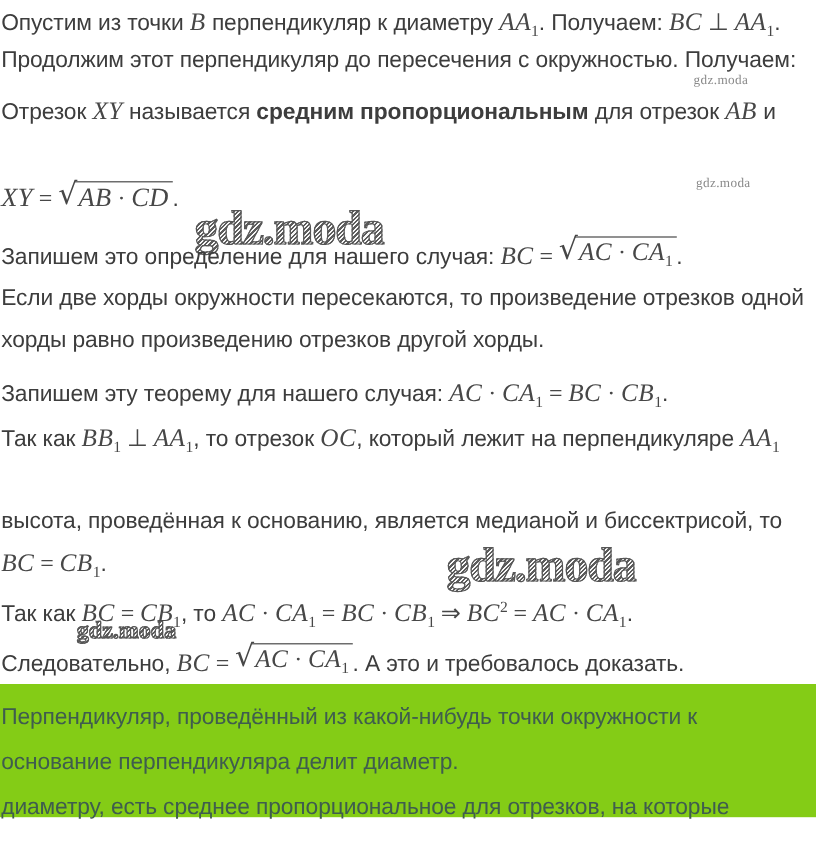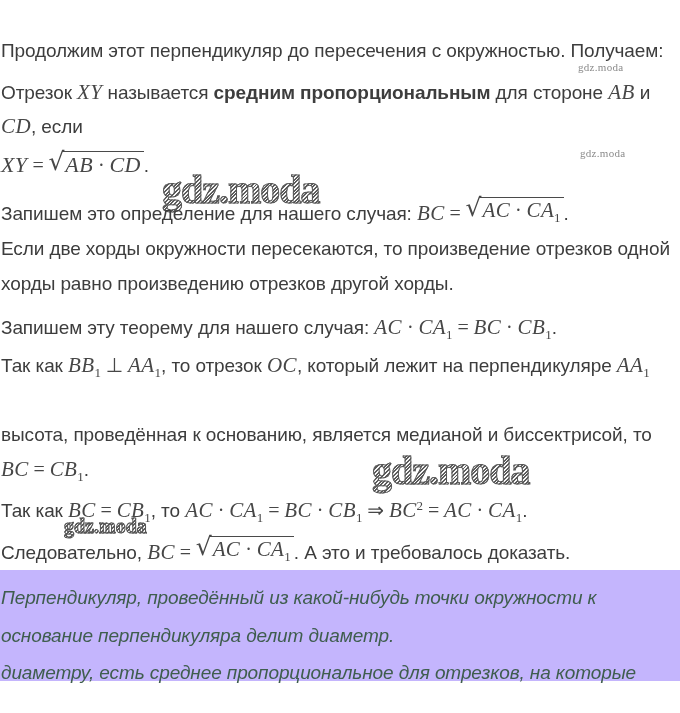--- a/index.html
+++ b/index.html
@@ -108,42 +108,42 @@
 <body>
 
 <div class="page" style="color: rgb(61, 61, 61);">
 
   <div class="wm wm-small wm1">gdz.moda</div>
   <div class="wm wm-small wm2">gdz.moda</div>
   <div class="wm wm-hatch wm-big wm3">gdz.moda</div>
   <div class="wm wm-hatch wm-big wm4">gdz.moda</div>
   <div class="wm wm-hatch wm-med wm5">gdz.moda</div>
 
+  <div class="line" style="top:6px"><span class="t">Опустим из точки </span><span class="m">B</span><span class="t"> перпендикуляр к диаметру </span><span class="m">AA</span><sub class="msub">1</sub><span class="t">. Получаем: </span><span class="m">BC</span><span class="op"> ⊥ </span><span class="m">AA</span><sub class="msub">1</sub><span class="t">.</span></div>
   <div class="line" style="top:40px"><span class="t">Продолжим этот перпендикуляр до пересечения с окружностью. Получаем:</span></div>
-  <div class="line" style="top:80px"><span class="t">Отрезок </span><span class="m">XY</span><span class="t"> называется </span><span class="b">средним пропорциональным</span><span class="t"> для стороне </span><span class="m">AB</span><span class="t"> и</span></div>
-  <div class="line" style="top:114px"><span class="m">CD</span><span class="t">, если</span></div>
+  <div class="line" style="top:80px"><span class="t">Отрезок </span><span class="m">XY</span><span class="t"> называется </span><span class="b">средним пропорциональным</span><span class="t"> для отрезок </span><span class="m">AB</span><span class="t"> и</span></div>
   <div class="line formula" style="top:151px"><span class="m">XY</span><span class="op"> = </span><span class="sqrt">
         <span class="rad">√</span>
         <span class="expr"><span class="m">AB</span><span class="op"> · </span><span class="m">CD</span></span>
       </span><span class="t">.</span></div>
   <div class="line" style="top:197px"><span class="t">Запишем это определение для нашего случая: </span><span class="m">BC</span><span class="op"> = </span><span class="sqrt">
         <span class="rad">√</span>
         <span class="expr"><span class="m">AC</span><span class="op"> · </span><span class="m">CA</span><sub class="msub">1</sub></span>
       </span><span class="t">.</span></div>
   <div class="line" style="top:238px"><span class="t">Если две хорды окружности пересекаются, то произведение отрезков одной</span></div>
   <div class="line" style="top:273px"><span class="t">хорды равно произведению отрезков другой хорды.</span></div>
   <div class="line" style="top:315px"><span class="t">Запишем эту теорему для нашего случая: </span><span class="m">AC</span><span class="op"> · </span><span class="m">CA</span><sub class="msub">1</sub><span class="op"> = </span><span class="m">BC</span><span class="op"> · </span><span class="m">CB</span><sub class="msub">1</sub><span class="t">.</span></div>
   <div class="line" style="top:353px"><span class="t">Так как </span><span class="m">BB</span><sub class="msub">1</sub><span class="op"> ⊥ </span><span class="m">AA</span><sub class="msub">1</sub><span class="t">, то отрезок </span><span class="m">OC</span><span class="t">, который лежит на перпендикуляре </span><span class="m">AA</span><sub class="msub">1</sub></div>
   <div class="line" style="top:424px"><span class="t">высота, проведённая к основанию, является медианой и биссектрисой, то</span></div>
   <div class="line" style="top:457px"><span class="m">BC</span><span class="op"> = </span><span class="m">CB</span><sub class="msub">1</sub><span class="t">.</span></div>
   <div class="line" style="top:498px"><span class="t">Так как </span><span class="m">BC</span><span class="op"> = </span><span class="m">CB</span><sub class="msub">1</sub><span class="t">, то </span><span class="m">AC</span><span class="op"> · </span><span class="m">CA</span><sub class="msub">1</sub><span class="op"> = </span><span class="m">BC</span><span class="op"> · </span><span class="m">CB</span><sub class="msub">1</sub><span class="op"> ⇒ </span><span class="m">BC</span><sup class="msup">2</sup><span class="op"> = </span><span class="m">AC</span><span class="op"> · </span><span class="m">CA</span><sub class="msub">1</sub><span class="t">.</span></div>
   <div class="line" style="top:536px"><span class="t">Следовательно, </span><span class="m">BC</span><span class="op"> = </span><span class="sqrt">
         <span class="rad">√</span>
         <span class="expr"><span class="m">AC</span><span class="op"> · </span><span class="m">CA</span><sub class="msub">1</sub></span>
       </span><span class="t">. А это и требовалось доказать.</span></div>
 
-  <div class="conclusion" style="background: #c4b5fd; color: rgb(63, 93, 78); font-style: italic;">
+  <div class="conclusion" style="background: #84cc16; color: rgb(63, 93, 78);">
     <div class="cline">Перпендикуляр, проведённый из какой-нибудь точки окружности к</div>
     <div class="cline">основание перпендикуляра делит диаметр.</div>
     <div class="cline">диаметру, есть среднее пропорциональное для отрезков, на которые</div>
   </div>
 
 </div>
 
 </body></html>

